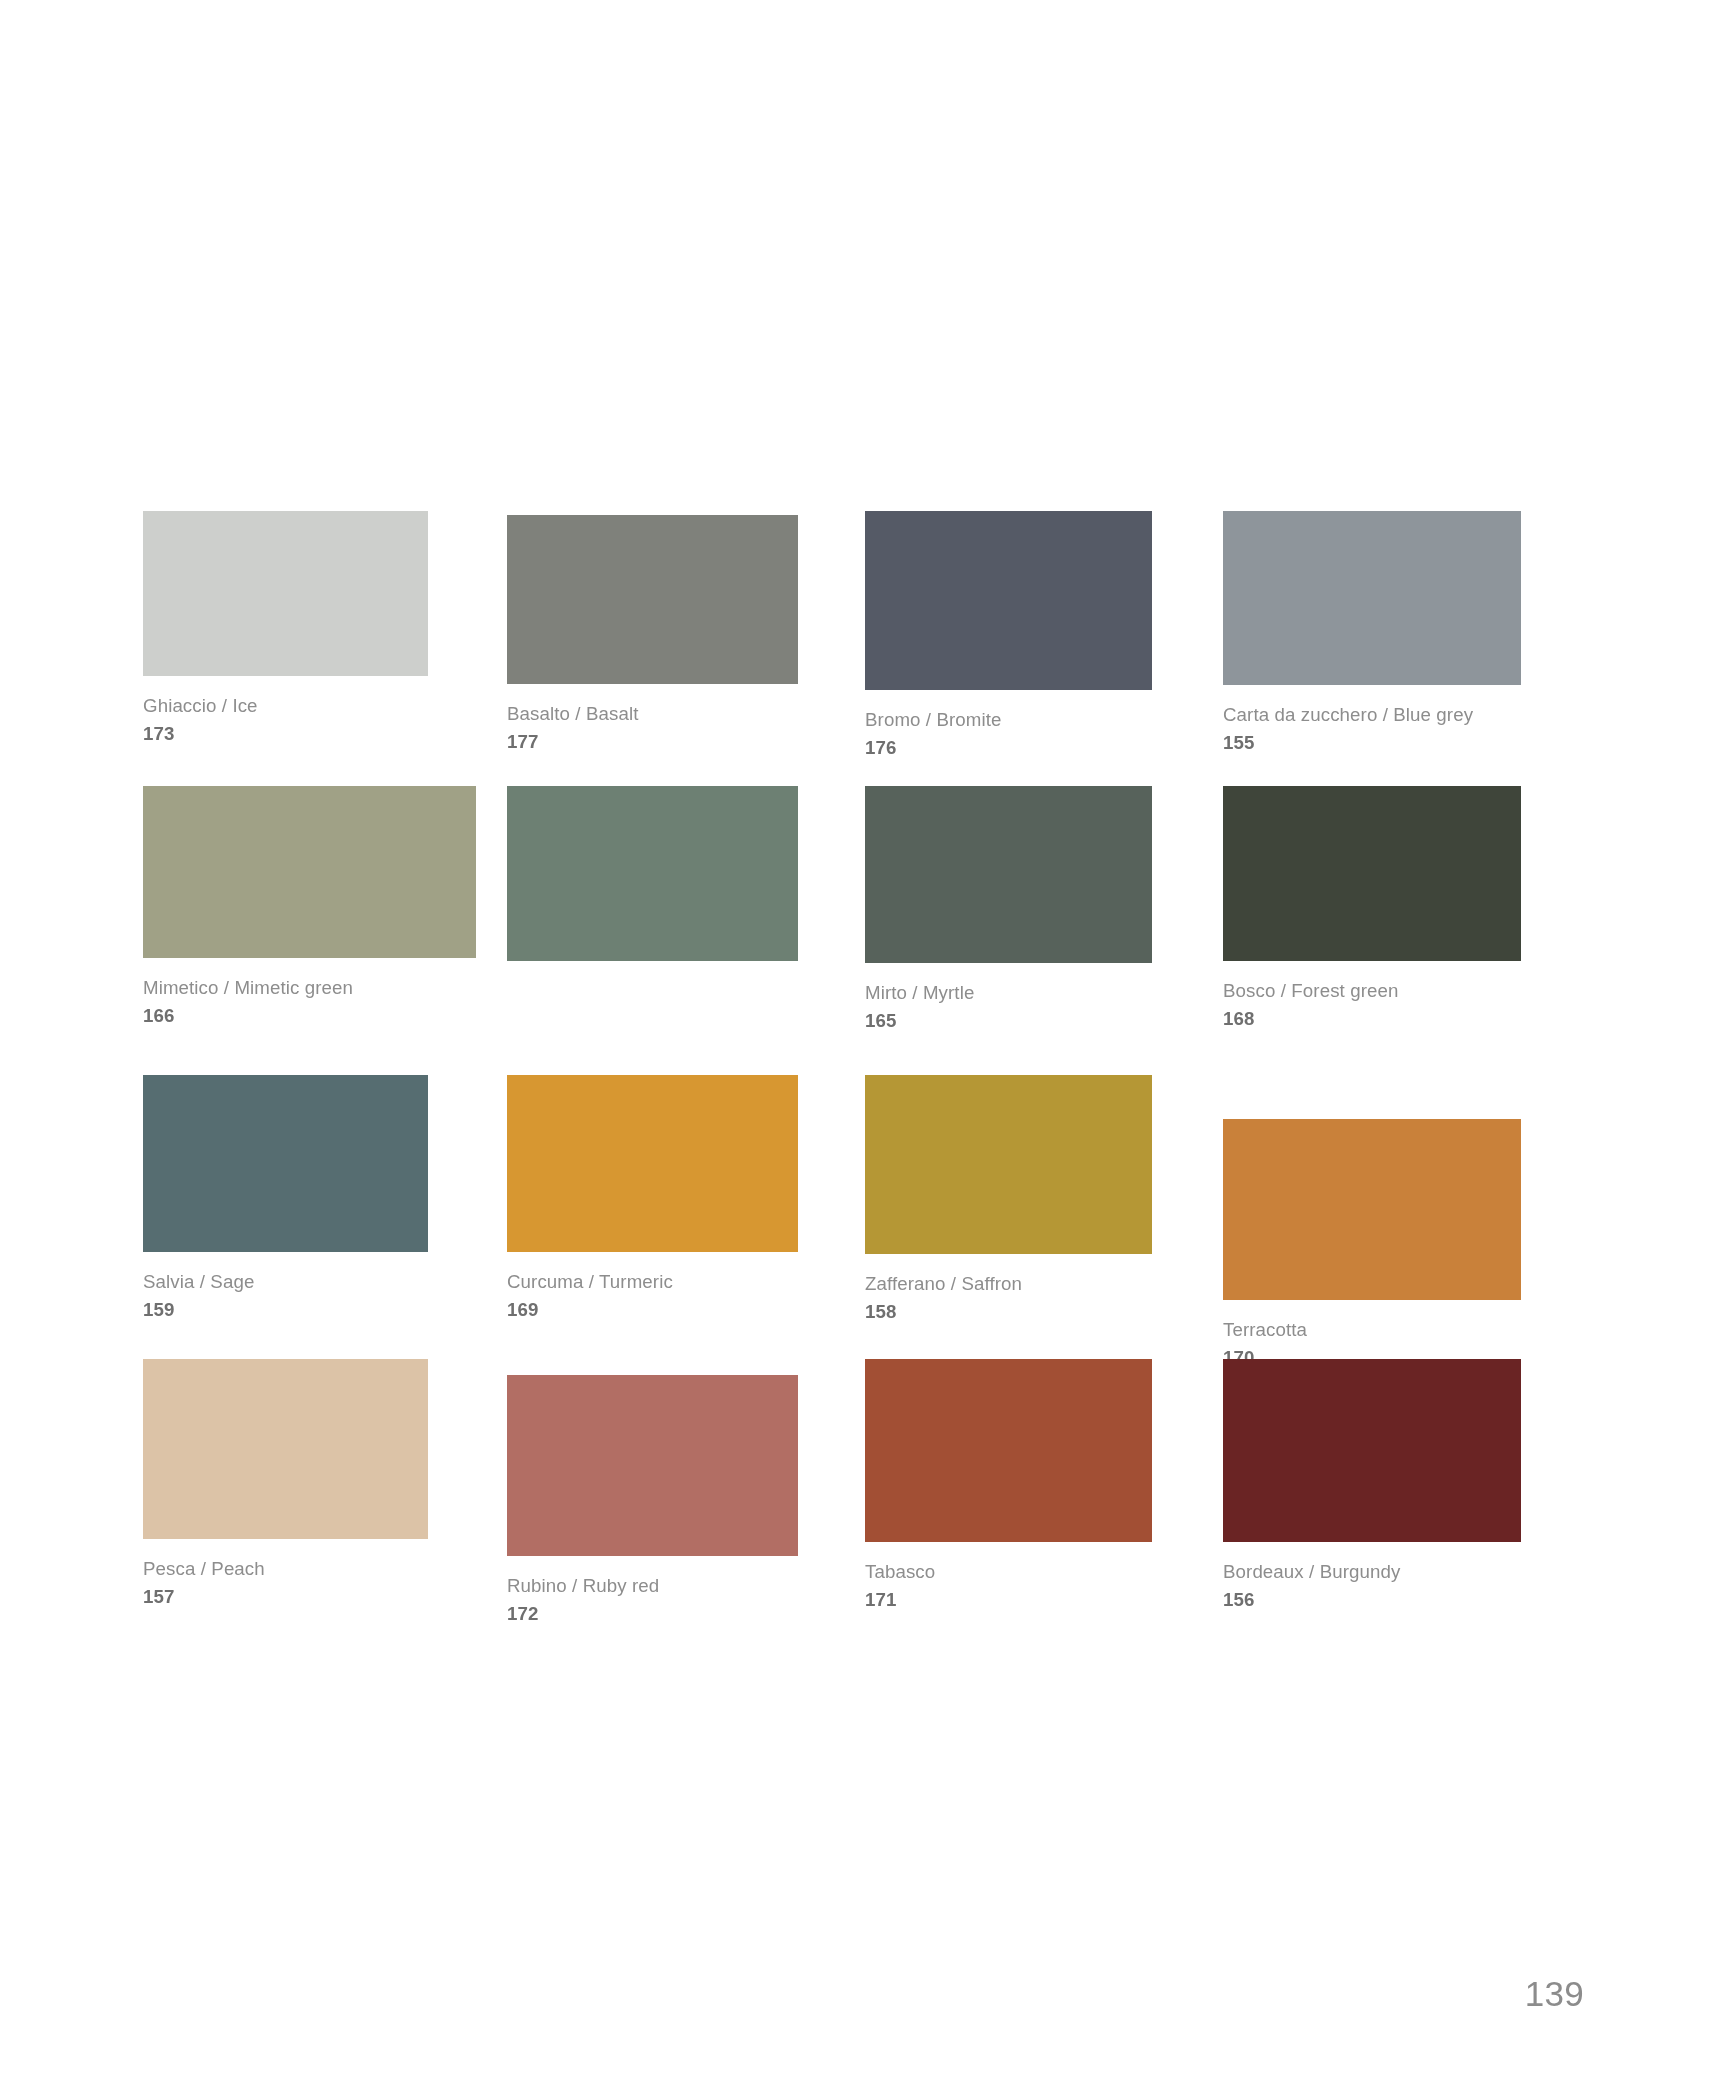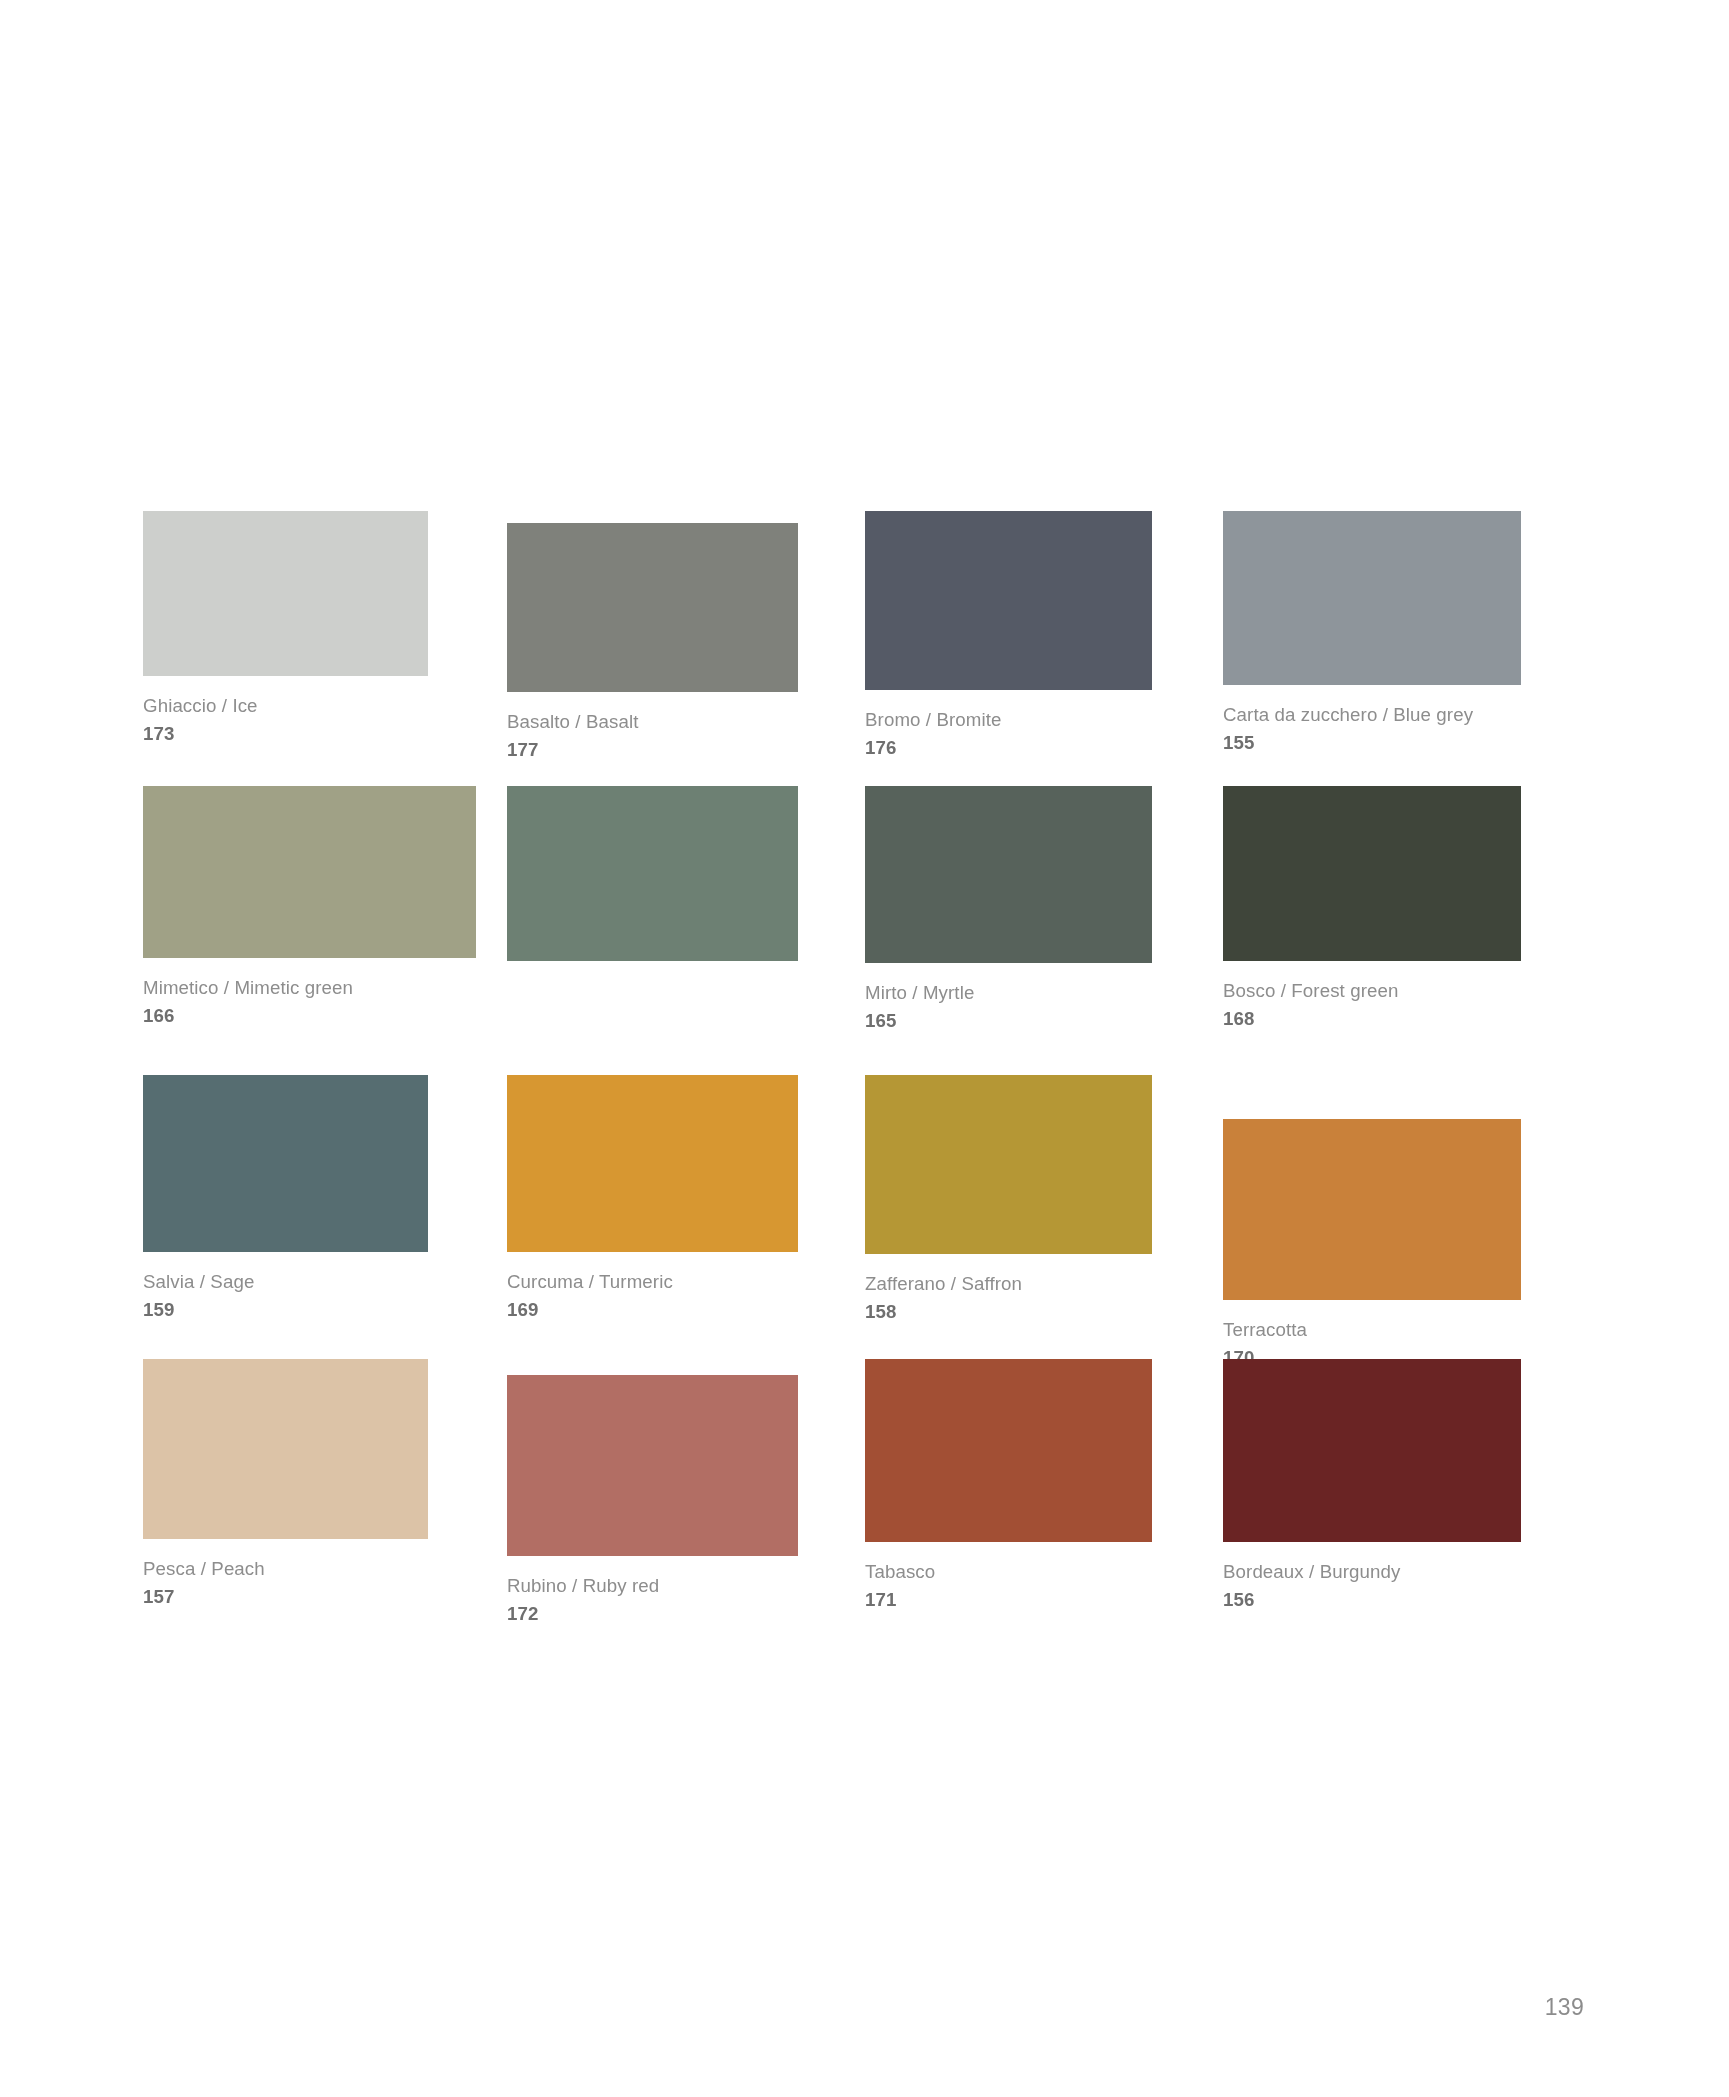--- a/index.html
+++ b/index.html
@@ -68,43 +68,43 @@
     line-height: 1.1;
     color: #6f6f6f;
     font-weight: 700;
     letter-spacing: 0.1px;
   }
 
   
   .folio {
     position: absolute;
     right: 145px;
-    bottom: 78px;
-    font-size: 23px;
+    bottom: 86px;
+    font-size: 35px;
     line-height: 1;
     color: #8c8c8c;
     font-weight: 400;
     letter-spacing: 0.3px;
   }
 </style>
 </head>
 <body>
 
 <div class="page">
 
   <div class="swatch-grid" style="position: absolute; height: 1108px;">
       <div class="swatch-row" style="position: absolute; left: 0px; top: 0px;">
         <div class="swatch-cell" style="position: absolute; left: 0px; top: 0px; width: 285px;">
           <span class="swatch-chip" style="height: 165px; background: rgb(205, 207, 204);"></span>
           <div class="swatch-meta">
             <span class="swatch-name">Ghiaccio / Ice</span>
             <span class="swatch-code">173</span>
           </div>
         </div>
-        <div class="swatch-cell" style="position: absolute; left: 364px; top: 12px; width: 291px;">
+        <div class="swatch-cell" style="position: absolute; left: 364px; top: 4px; width: 291px;">
           <span class="swatch-chip" style="height: 169px; background: rgb(127, 129, 123);"></span>
           <div class="swatch-meta">
             <span class="swatch-name">Basalto / Basalt</span>
             <span class="swatch-code">177</span>
           </div>
         </div>
         <div class="swatch-cell" style="position: absolute; left: 722px; top: 0px; width: 287px;">
           <span class="swatch-chip" style="height: 179px; background: rgb(85, 90, 102);"></span>
           <div class="swatch-meta">
             <span class="swatch-name">Bromo / Bromite</span>

